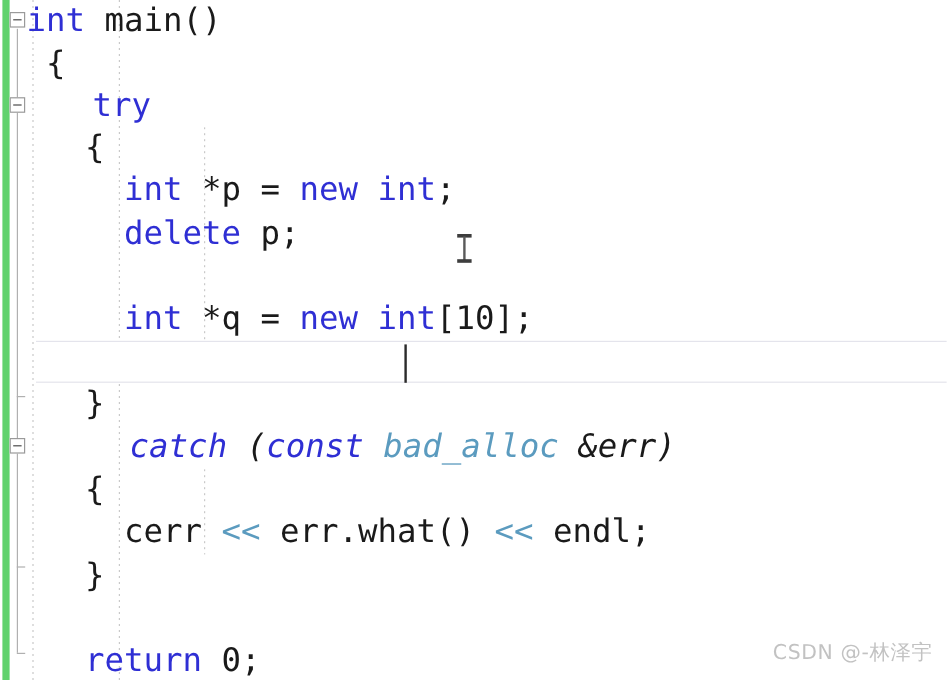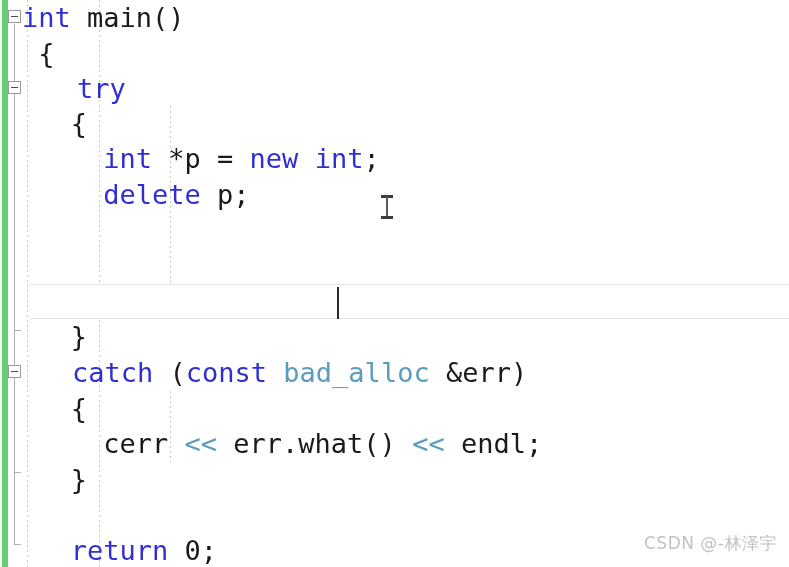--- a/index.html
+++ b/index.html
@@ -194,22 +194,23 @@
   <div class="current-line" style="top:284px;"></div>
 
   <div class="code-surface" id="code-surface">
       <div class="code-line" style="top: 0px;"><span class="txt" style="padding-left: 22px;"><span class="kw">int</span><span class="pl"> main()</span></span></div>
       <div class="code-line" style="top: 36px;"><span class="txt" style="padding-left: 38.25px;"><span class="pl">{</span></span></div>
       <div class="code-line" style="top: 71px;"><span class="txt" style="padding-left: 77px;"><span class="kw">try</span></span></div>
       <div class="code-line" style="top: 106px;"><span class="txt" style="padding-left: 70.75px;"><span class="pl">{</span></span></div>
       <div class="code-line" style="top: 141px;"><span class="txt" style="padding-left: 103.25px;"><span class="kw">int</span><span class="pl"> *p = </span><span class="kw">new</span><span class="pl"> </span><span class="kw">int</span><span class="pl">;</span></span></div>
       <div class="code-line" style="top: 177px;"><span class="txt" style="padding-left: 103.25px; text-align: center;"><span class="kw">delete</span><span class="pl"> p;</span></span></div>
       <div class="code-line" style="top: 212px;"><span class="txt" style="padding-left: 103.25px;"></span></div>
+      <div class="code-line" style="top: 248px;"><span class="txt" style="padding-left: 103.25px;"><span class="kw">int</span><span class="pl"> *q = </span><span class="kw">new</span><span class="pl"> </span><span class="kw">int</span><span class="pl">[10];</span></span></div>
       <div class="code-line" style="top: 319px;"><span class="txt" style="padding-left: 70.75px;"><span class="pl">}</span></span></div>
-      <div class="code-line" style="top: 355px;"><span class="txt" style="padding-left: 72px;"><span class="kw">catch</span><span class="pl"> (</span><span class="kw">const</span><span class="pl"> </span><span class="type">bad_alloc</span><span class="pl"> &amp;err)</span></span></div>
+      <div class="code-line" style="top: 355px;"><span class="txt" style="padding-left: 108px; font-style: italic;"><span class="kw">catch</span><span class="pl"> (</span><span class="kw">const</span><span class="pl"> </span><span class="type">bad_alloc</span><span class="pl"> &amp;err)</span></span></div>
       <div class="code-line" style="top: 391px;"><span class="txt" style="padding-left: 70.75px;"><span class="pl">{</span></span></div>
       <div class="code-line" style="top: 426px;"><span class="txt" style="padding-left: 103.25px; text-align: center;"><span class="pl">cerr </span><span class="op">&lt;&lt;</span><span class="pl"> err.what() </span><span class="op">&lt;&lt;</span><span class="pl"> endl;</span></span></div>
       <div class="code-line" style="top: 462px;"><span class="txt" style="padding-left: 70.75px;"><span class="pl">}</span></span></div>
       <div class="code-line" style="top: 497px;"><span class="txt" style="padding-left: 70.75px;"></span></div>
       <div class="code-line" style="top: 533px;"><span class="txt" style="padding-left: 70.75px;"><span class="kw">return</span><span class="pl"> 0;</span></span></div>
     </div>
 
   <div class="caret" id="caret" style="left: 337px; top: 287px; height: 32px;"></div>
 
   <div class="ibeam" id="ibeam" style="left: 381px; top: 194px;">

